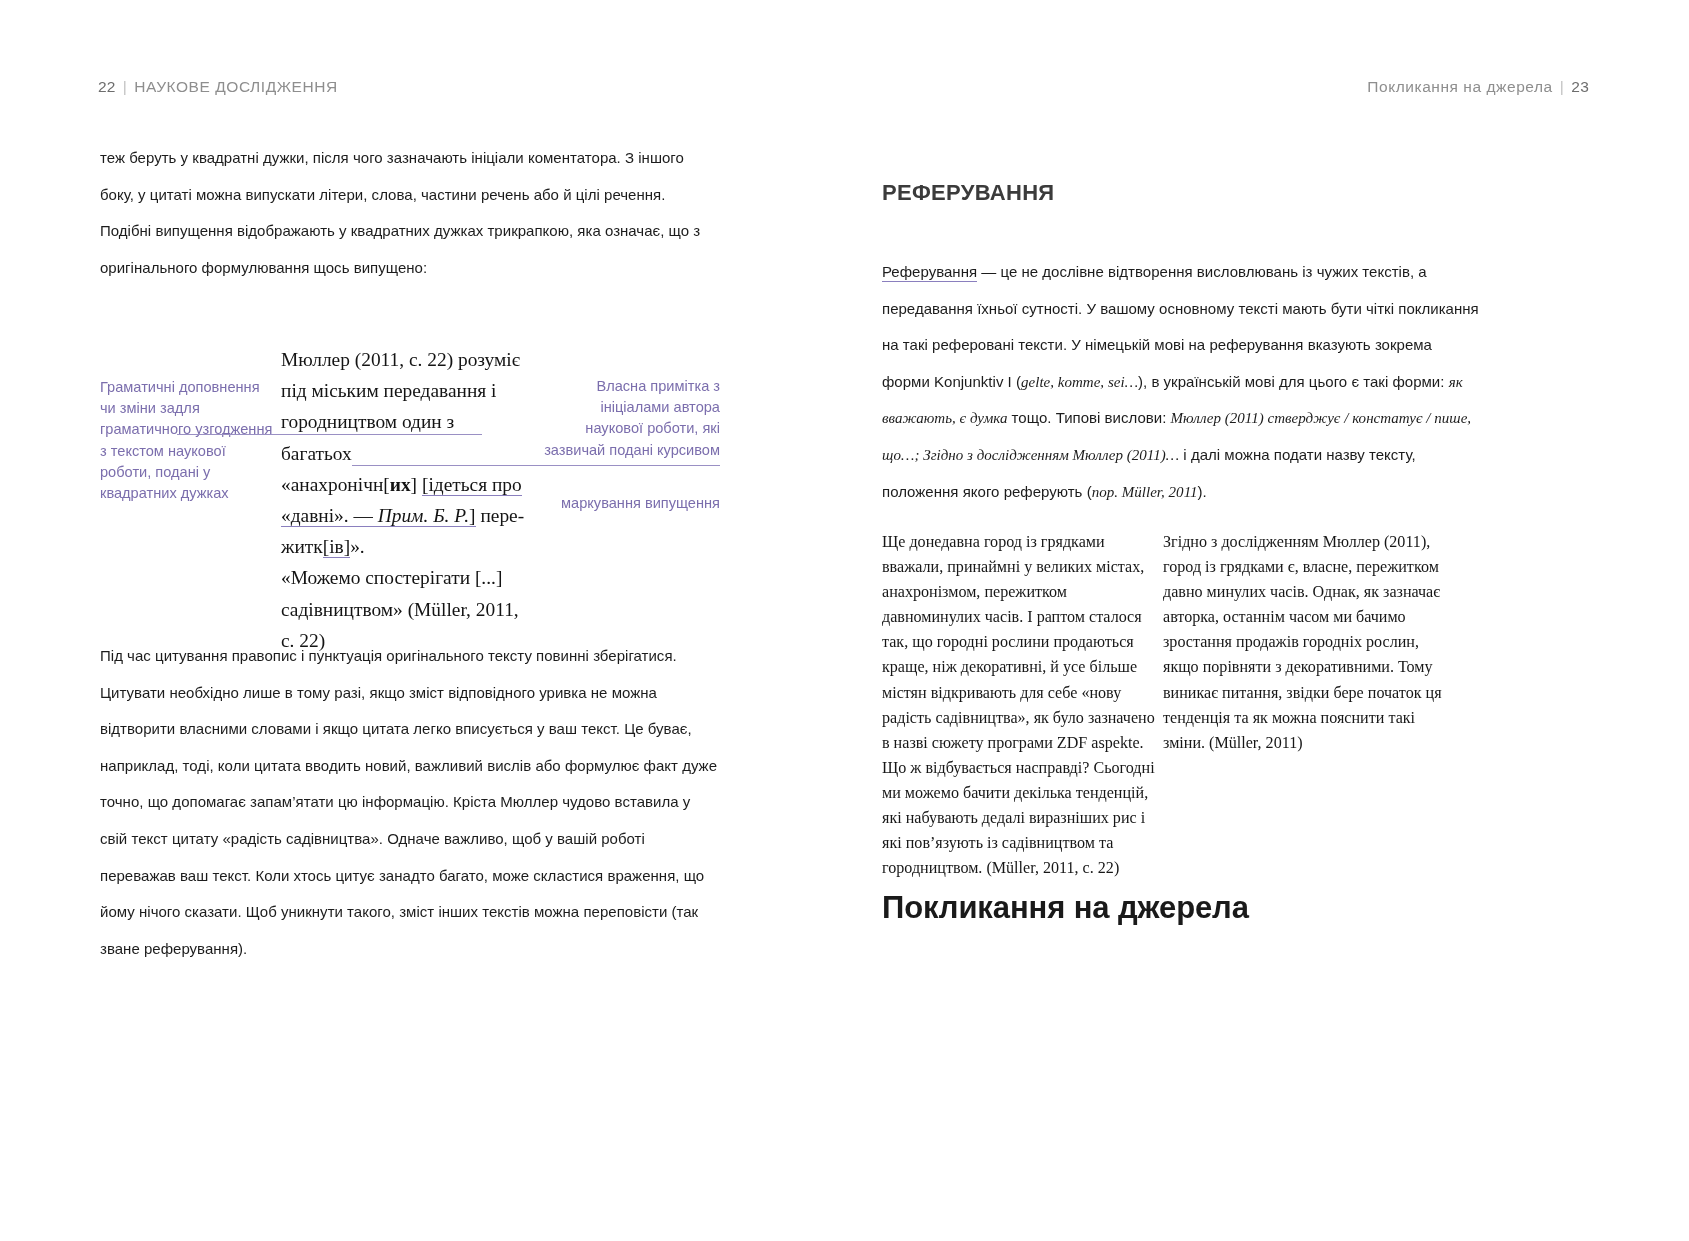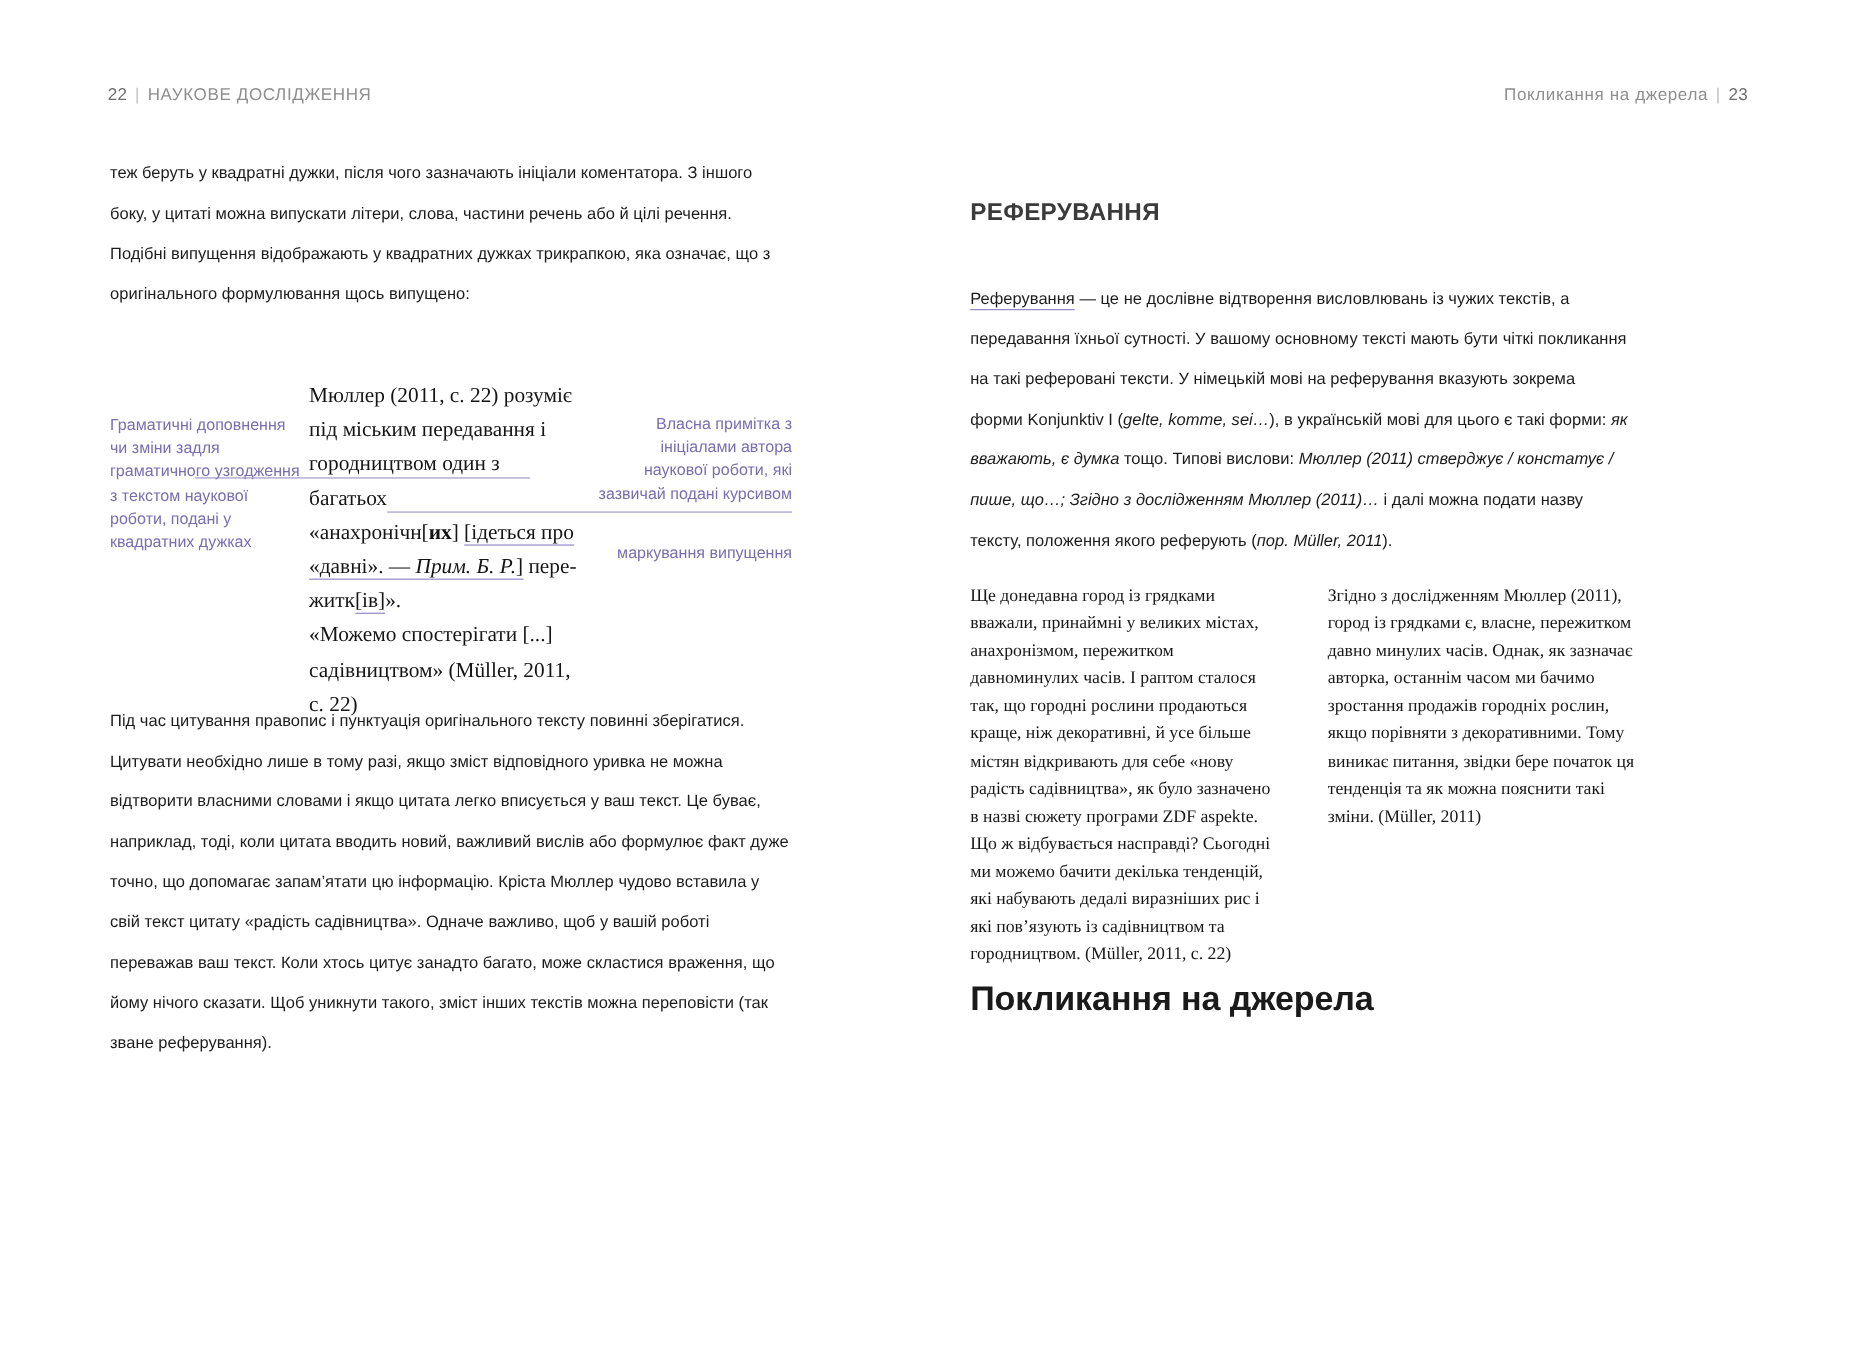--- a/index.html
+++ b/index.html
@@ -55,21 +55,21 @@
     margin: 0;
     font-weight: 400;
     letter-spacing: 0.02px;
   }
 
   .u-purple {
     border-bottom: 1.5px solid #8a7fbe;
     padding-bottom: 1px;
   }
 
-  em { font-style: italic; }
+  em { font-style: italic; font-family: Liberation Serif, serif; }
 
   
   .h-kicker {
     font-size: 22px;
     font-weight: bold;
     letter-spacing: 0.3px;
     color: #3b3b3b;
     margin: 0 0 48px 0;
     text-transform: uppercase;
   }
@@ -149,21 +149,20 @@
   }
   .compare-head > div {
     width: 281px;
     font-size: 16.8px;
     font-weight: bold;
     color: #6d5fa8;
     letter-spacing: 0.1px;
   }
   .compare-body {
     display: flex;
-    gap: 44px;
     margin-top: 24px;
   }
   .compare-body > div {
     width: 281px;
     font-family: "Liberation Serif", serif;
     font-size: 16.1px;
     line-height: 25.1px;
     color: #171717;
   }
 

